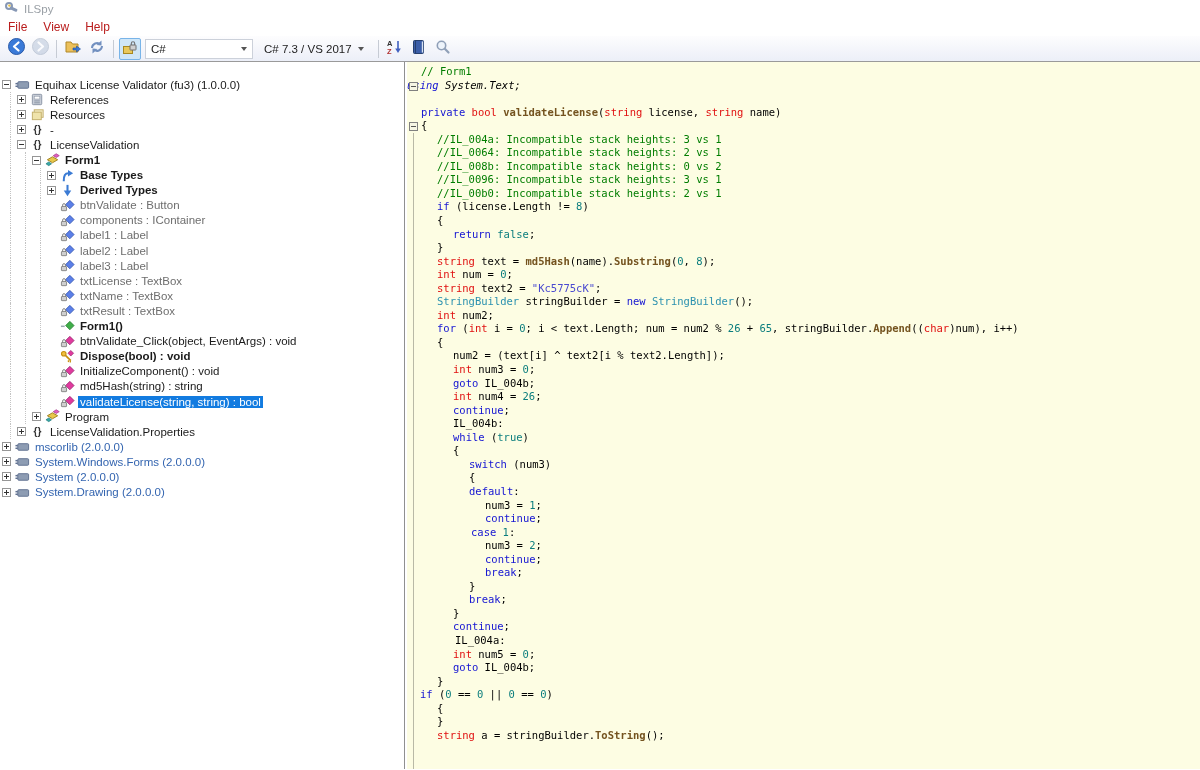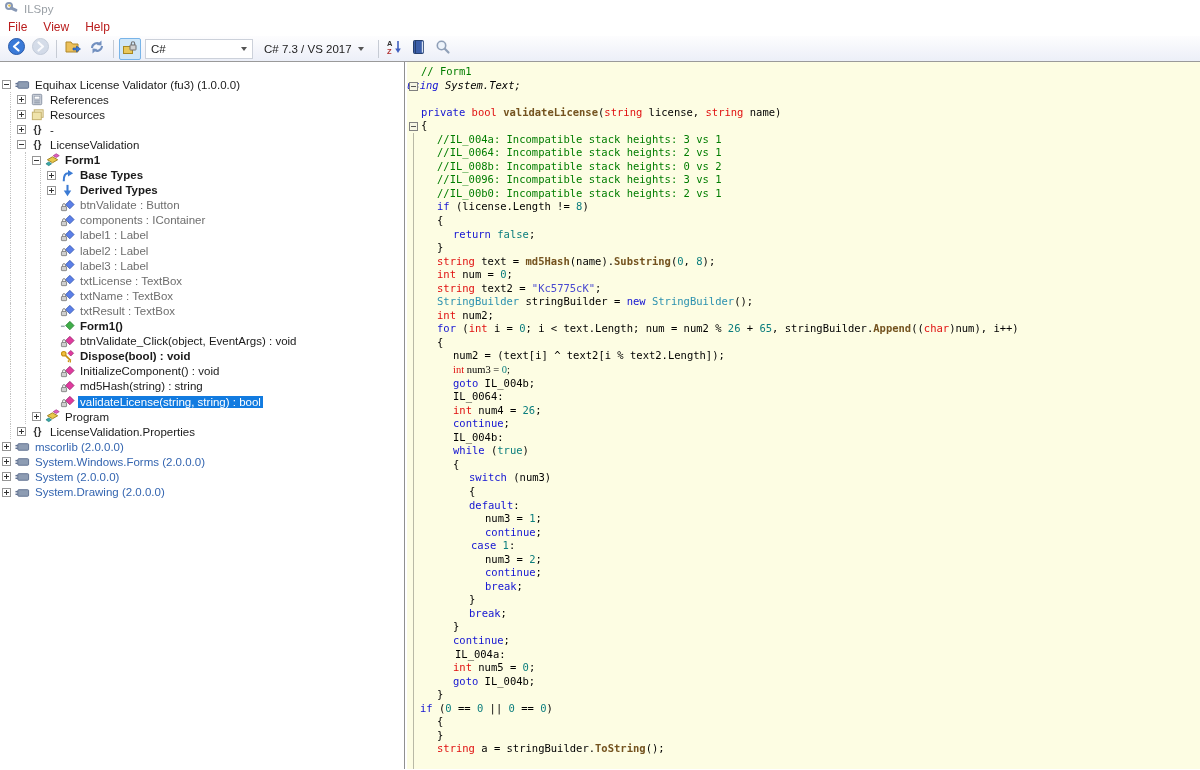--- a/index.html
+++ b/index.html
@@ -607,23 +607,22 @@
       <div class="code-line" style="padding-left: 46px;"><span class="tk">return </span><span class="tn">false</span><span class="tp">;</span></div>
       <div class="code-line" style="padding-left: 30px;"><span class="tp">}</span></div>
       <div class="code-line" style="padding-left: 30px;"><span class="tt">string</span><span class="tp"> text = </span><span class="tm">md5Hash</span><span class="tp">(name).</span><span class="tm">Substring</span><span class="tp">(</span><span class="tn">0</span><span class="tp">, </span><span class="tn">8</span><span class="tp">);</span></div>
       <div class="code-line" style="padding-left: 30px;"><span class="tt">int</span><span class="tp"> num = </span><span class="tn">0</span><span class="tp">;</span></div>
       <div class="code-line" style="padding-left: 30px;"><span class="tt">string</span><span class="tp"> text2 = </span><span class="ts">"Kc5775cK"</span><span class="tp">;</span></div>
       <div class="code-line" style="padding-left: 30px;"><span class="ty">StringBuilder</span><span class="tp"> stringBuilder = </span><span class="tk">new </span><span class="ty">StringBuilder</span><span class="tp">();</span></div>
       <div class="code-line" style="padding-left: 30px;"><span class="tt">int</span><span class="tp"> num2;</span></div>
       <div class="code-line" style="padding-left: 30px;"><span class="tk">for</span><span class="tp"> (</span><span class="tt">int</span><span class="tp"> i = </span><span class="tn">0</span><span class="tp">; i &lt; text.Length; num = num2 % </span><span class="tn">26</span><span class="tp"> + </span><span class="tn">65</span><span class="tp">, stringBuilder.</span><span class="tm">Append</span><span class="tp">((</span><span class="tt">char</span><span class="tp">)num), i++)</span></div>
       <div class="code-line" style="padding-left: 30px;"><span class="tp">{</span></div>
       <div class="code-line" style="padding-left: 46px;"><span class="tp">num2 = (text[i] ^ text2[i % text2.Length]);</span></div>
-      <div class="code-line" style="padding-left: 46px; font-family: Liberation Serif, serif;"><span class="tt">int</span><span class="tp"> num3 = </span><span class="tn">0</span><span class="tp">;</span></div>
+      <div class="code-line" style="padding-left: 46px;"><span class="tt">int</span><span class="tp"> num3 = </span><span class="tn">0</span><span class="tp">;</span></div>
       <div class="code-line" style="padding-left: 46px;"><span class="tk">goto</span><span class="tp"> IL_004b;</span></div>
-      <div class="code-line" style="padding-left: 46px;"><span class="tp">IL_0064:</span></div>
       <div class="code-line" style="padding-left: 46px;"><span class="tt">int</span><span class="tp"> num4 = </span><span class="tn">26</span><span class="tp">;</span></div>
       <div class="code-line" style="padding-left: 46px;"><span class="tk">continue</span><span class="tp">;</span></div>
       <div class="code-line" style="padding-left: 46px;"><span class="tp">IL_004b:</span></div>
       <div class="code-line" style="padding-left: 46px;"><span class="tk">while</span><span class="tp"> (</span><span class="tn">true</span><span class="tp">)</span></div>
       <div class="code-line" style="padding-left: 46px;"><span class="tp">{</span></div>
       <div class="code-line" style="padding-left: 62px;"><span class="tk">switch</span><span class="tp"> (num3)</span></div>
       <div class="code-line" style="padding-left: 62px;"><span class="tp">{</span></div>
       <div class="code-line" style="padding-left: 62px;"><span class="tk">default</span><span class="tp">:</span></div>
       <div class="code-line" style="padding-left: 78px;"><span class="tp">num3 = </span><span class="tn">1</span><span class="tp">;</span></div>
       <div class="code-line" style="padding-left: 78px;"><span class="tk">continue</span><span class="tp">;</span></div>

